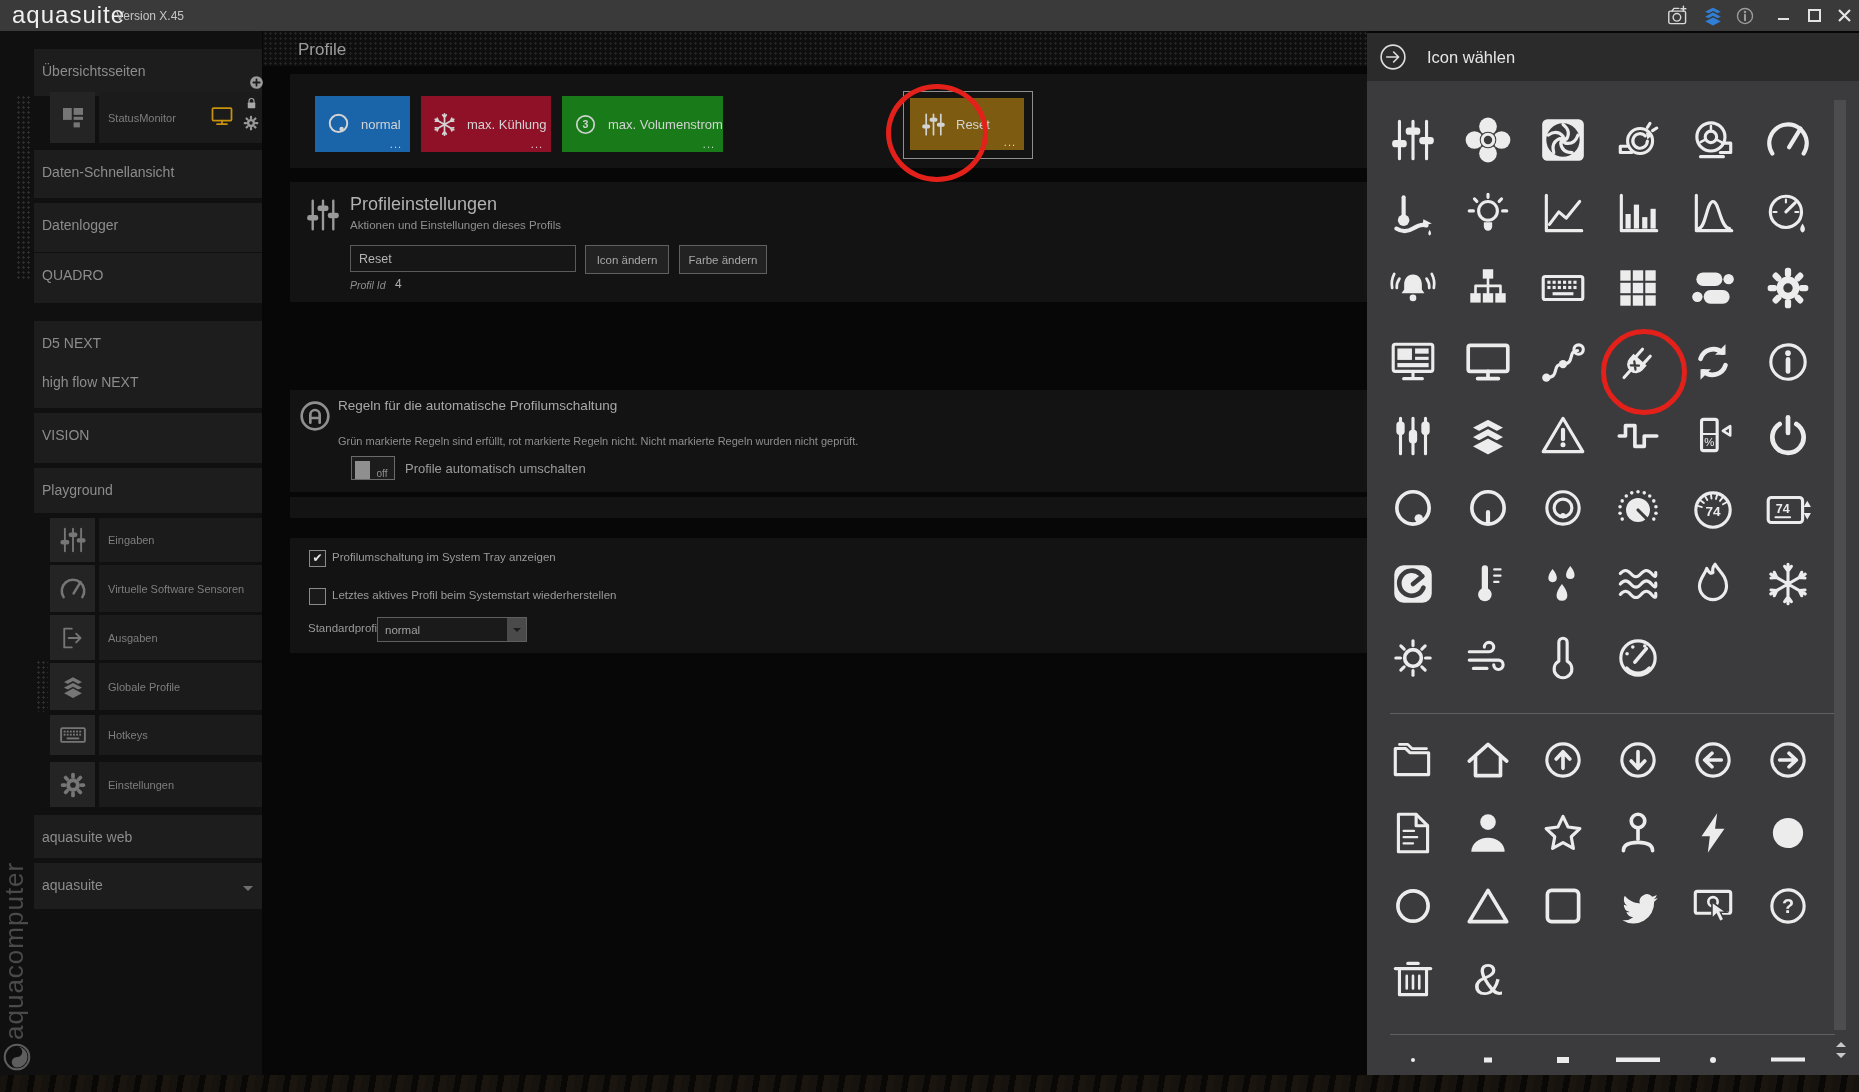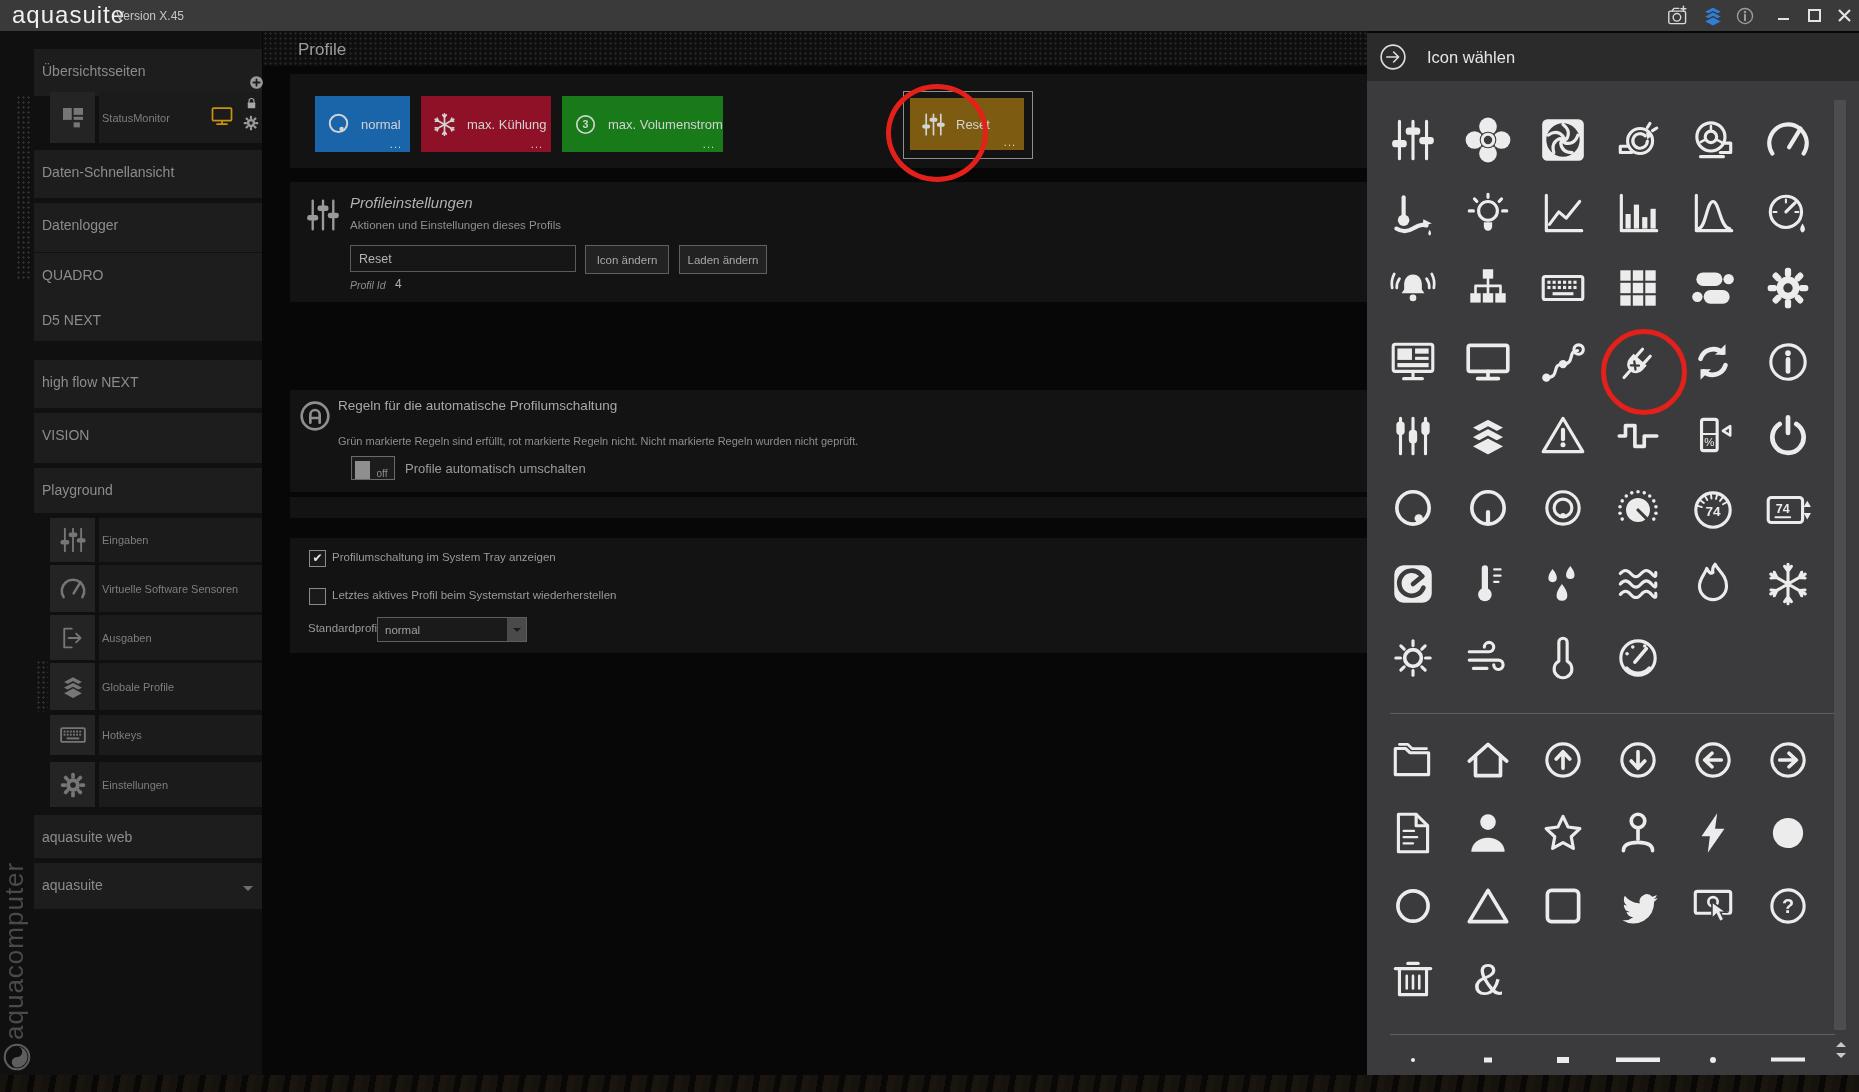--- a/index.html
+++ b/index.html
@@ -9,21 +9,21 @@
   #topbar{left:0;top:0;width:1859px;height:31px;background:#3a3a3a;z-index:8;}
   #brand-title{left:12px;top:1px;font-size:24px;color:#f0f0f0;letter-spacing:1px;font-weight:normal;}
   #brand-version{left:116px;top:9px;font-size:12px;color:#c6c6c6;}
   .winicon{top:3px;color:#d9d9d9;}
   
   #sidebar{left:0;top:31px;width:262px;height:1044px;background:#101010;}
   .sb-header{left:34px;width:228px;background:#1d1d1d;color:#8c8c8c;font-size:14px;}
   .sb-header .lbl{position:absolute;left:8px;top:14px;}
   .sb-icontile{left:50px;width:45px;background:#242424;color:#767676;display:flex;align-items:center;justify-content:center;}
   .sb-labeltile{left:99px;width:163px;background:#1b1b1b;color:#7e7e7e;font-size:11px;}
-  .sb-labeltile .lbl{position:absolute;left:3px;top:50%;transform:translateY(-50%);}
+  .sb-labeltile .lbl{position:absolute;left:9px;top:50%;transform:translateY(-50%);}
   .dots{background-image:radial-gradient(#2d2d2d 1px,transparent 1.3px);background-size:5px 5px;}
   #brand-vertical{left:-1px;top:830px;height:210px;writing-mode:vertical-rl;transform:rotate(180deg);
     font-size:26px;color:#4a4a4a;letter-spacing:1px;}
   
   .dotstrip{left:263px;top:31px;width:1104px;height:35px;background-color:#0e0e0e;
     background-image:radial-gradient(#232323 1px,transparent 1.2px);background-size:5px 5px;}
   #page-title{left:298px;top:40px;font-size:17px;color:#9c9c9c;}
   .section{background:#131313;}
   .pbtn{top:96px;height:56px;display:flex;align-items:center;color:#d3d3d3;font-size:13px;cursor:pointer;}
   .pbtn .picon{margin:0 9px 0 10px;display:flex;}
@@ -144,21 +144,21 @@
       </div>
       <div class="abs sb-header" style="top: 119px; height: 48px;">
         <span class="lbl">Daten-Schnellansicht</span>
       </div>
       <div class="abs sb-header" style="top: 172px; height: 49px;">
         <span class="lbl">Datenlogger</span>
       </div>
       <div class="abs sb-header" style="top: 222px; height: 50px;">
         <span class="lbl">QUADRO</span>
       </div>
-      <div class="abs sb-header" style="top: 267px; height: 43px; text-align: right;">
+      <div class="abs sb-header" style="top: 290px; height: 43px; text-align: right;">
         <span class="lbl">D5 NEXT</span>
       </div>
       <div class="abs sb-header" style="top: 329px; height: 48px;">
         <span class="lbl">high flow NEXT</span>
       </div>
       <div class="abs sb-header" style="top: 382px; height: 50px;">
         <span class="lbl">VISION</span>
       </div>
       <div class="abs sb-header" style="top: 437px; height: 45px;">
         <span class="lbl">Playground</span>
@@ -317,25 +317,25 @@
       </div>
     </div>
 
   <div class="abs section" style="left:290px;top:182px;width:1077px;height:120px;">
     <div class="abs" style="left:14px;top:14px;color:#9a9a9a;"><svg width="38" height="38" viewBox="0 0 48 48">
           <path d="M11 6v36M24 6v36M37 6v36" stroke="currentColor" fill="none" stroke-linecap="round" stroke-linejoin="round" stroke-width="3"></path>
           <rect x="4" y="24" width="14" height="7" rx="3" fill="currentColor"></rect>
           <rect x="17" y="12" width="14" height="7" rx="3" fill="currentColor"></rect>
           <rect x="30" y="21" width="14" height="7" rx="3" fill="currentColor"></rect>
         </svg></div>
-    <div class="abs" style="left:60px;top:12px;font-size:15px;color:#b2b2b2;font-style:italic;">Profileinstellungen</div>
+    <div class="abs" style="left:60px;top:12px;font-size:18px;color:#b2b2b2;">Profileinstellungen</div>
     <div class="abs fieldlabel" style="left:60px;top:37px;">Aktionen und Einstellungen dieses Profils</div>
     <input class="abs inputbox" style="left: 60px; top: 63px; width: 208px; height: 25px;" value="Reset">
     <div class="abs gbtn" style="left:295px;top:63px;width:82px;height:27px;">Icon ändern</div>
-    <div class="abs gbtn" style="left:389px;top:63px;width:86px;height:27px;">Laden ändern</div>
+    <div class="abs gbtn" style="left:389px;top:63px;width:86px;height:27px;">Farbe ändern</div>
     <div class="abs fieldlabel" style="left:60px;top:97px;font-style:italic;font-size:10.5px;">Profil Id</div>
     <div class="abs" style="left:105px;top:95px;font-size:12px;color:#b0b0b0;">4</div>
   </div>
 
 
   <div class="abs section" style="left:290px;top:390px;width:1077px;height:102px;overflow:hidden;">
     <div class="abs" style="left:9px;top:10px;color:#8f8f8f;">
       <svg width="32" height="32" viewBox="0 0 48 48">
           <circle cx="24" cy="24" r="20" fill="none" stroke="currentColor" stroke-width="4"></circle>
       <path d="M17 34 v-12 a7 7 0 0 1 14 0 v12 M17 27 h14" fill="none" stroke="currentColor" stroke-width="4" stroke-linecap="round"></path>

